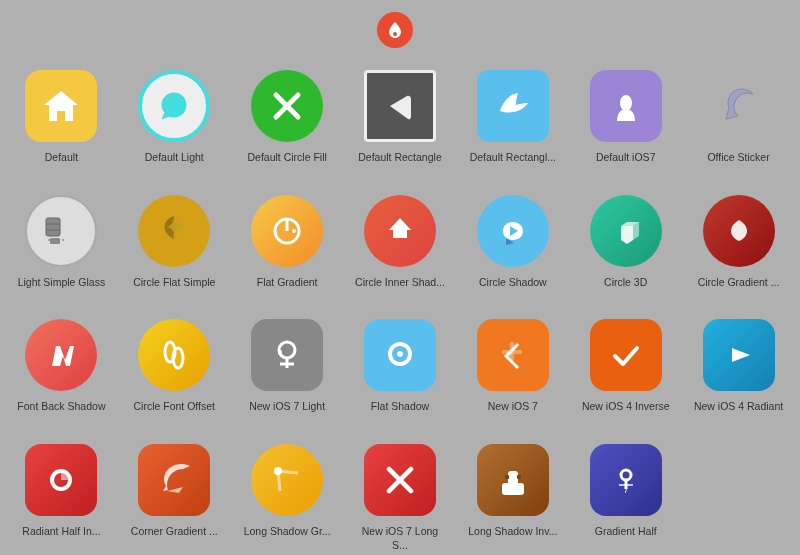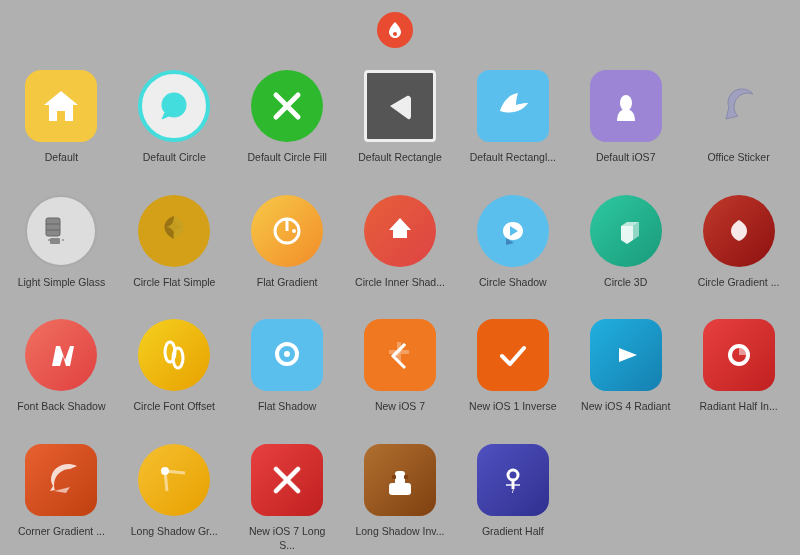--- a/index.html
+++ b/index.html
@@ -284,21 +284,21 @@
       <div class="cell-label">Default</div>
     </div>
     <div class="cell">
       <div class="icon-wrap">
         <div class="icon-default-circle">
           <svg width="42" height="42" viewBox="0 0 42 42">
             <path d="M21 8C14 8 9 13 9 20c0 3 1 5.5 3 7.5L9 34l7-3c1.5 0.5 3 1 5 1 7 0 12-5 12-12S28 8 21 8z" fill="#4dd" stroke="#4dd" stroke-width="1"></path>
           </svg>
         </div>
       </div>
-      <div class="cell-label">Default Circle</div>
+      <div class="cell-label">Default Light</div>
     </div>
     <div class="cell">
       <div class="icon-wrap">
         <div class="icon-default-circle-fill">
           <svg width="42" height="42" viewBox="0 0 42 42">
             <line x1="10" y1="10" x2="32" y2="32" stroke="white" stroke-width="5" stroke-linecap="round"></line>
             <line x1="32" y1="10" x2="10" y2="32" stroke="white" stroke-width="5" stroke-linecap="round"></line>
           </svg>
         </div>
       </div>
@@ -442,20 +442,33 @@
           <svg width="42" height="42" viewBox="0 0 42 42">
             <ellipse cx="17" cy="18" rx="5" ry="10" fill="none" stroke="white" stroke-width="3"></ellipse>
             <ellipse cx="25" cy="24" rx="5" ry="10" fill="none" stroke="white" stroke-width="3"></ellipse>
           </svg>
         </div>
       </div>
       <div class="cell-label">Circle Font Offset</div>
     </div>
     <div class="cell">
       <div class="icon-wrap">
+        <div class="icon-new-ios7-light">
+          <svg width="42" height="42" viewBox="0 0 42 42">
+            <circle cx="21" cy="16" r="8" fill="none" stroke="white" stroke-width="3"></circle>
+            <circle cx="14" cy="18" r="2" fill="white"></circle>
+            <line x1="21" y1="24" x2="21" y2="34" stroke="white" stroke-width="3"></line>
+            <line x1="14" y1="30" x2="28" y2="30" stroke="white" stroke-width="3"></line>
+          </svg>
+        </div>
+      </div>
+      <div class="cell-label">New iOS 7 Light</div>
+    </div>
+    <div class="cell">
+      <div class="icon-wrap">
         <div class="icon-flat-shadow">
           <svg width="42" height="42" viewBox="0 0 42 42">
             <circle cx="21" cy="20" r="10" fill="none" stroke="white" stroke-width="4"></circle>
             <circle cx="21" cy="20" r="3" fill="white"></circle>
           </svg>
         </div>
       </div>
       <div class="cell-label">Flat Shadow</div>
     </div>
     <div class="cell">
@@ -471,21 +484,21 @@
       <div class="cell-label">New iOS 7</div>
     </div>
     <div class="cell">
       <div class="icon-wrap">
         <div class="icon-new-ios7-inverse">
           <svg width="42" height="42" viewBox="0 0 42 42">
             <path d="M10 22l8 8l14-16" stroke="white" stroke-width="4" fill="none" stroke-linecap="round" stroke-linejoin="round"></path>
           </svg>
         </div>
       </div>
-      <div class="cell-label">New iOS 1 Inverse</div>
+      <div class="cell-label">New iOS 4 Inverse</div>
     </div>
     <div class="cell">
       <div class="icon-wrap">
         <div class="icon-new-ios7-radiant">
           <svg width="42" height="42" viewBox="0 0 42 42">
             <path d="M32 21L12 21" stroke="white" stroke-width="0" fill="none"></path>
             <polygon points="14,14 32,21 14,28" fill="white"></polygon>
           </svg>
         </div>
       </div>

